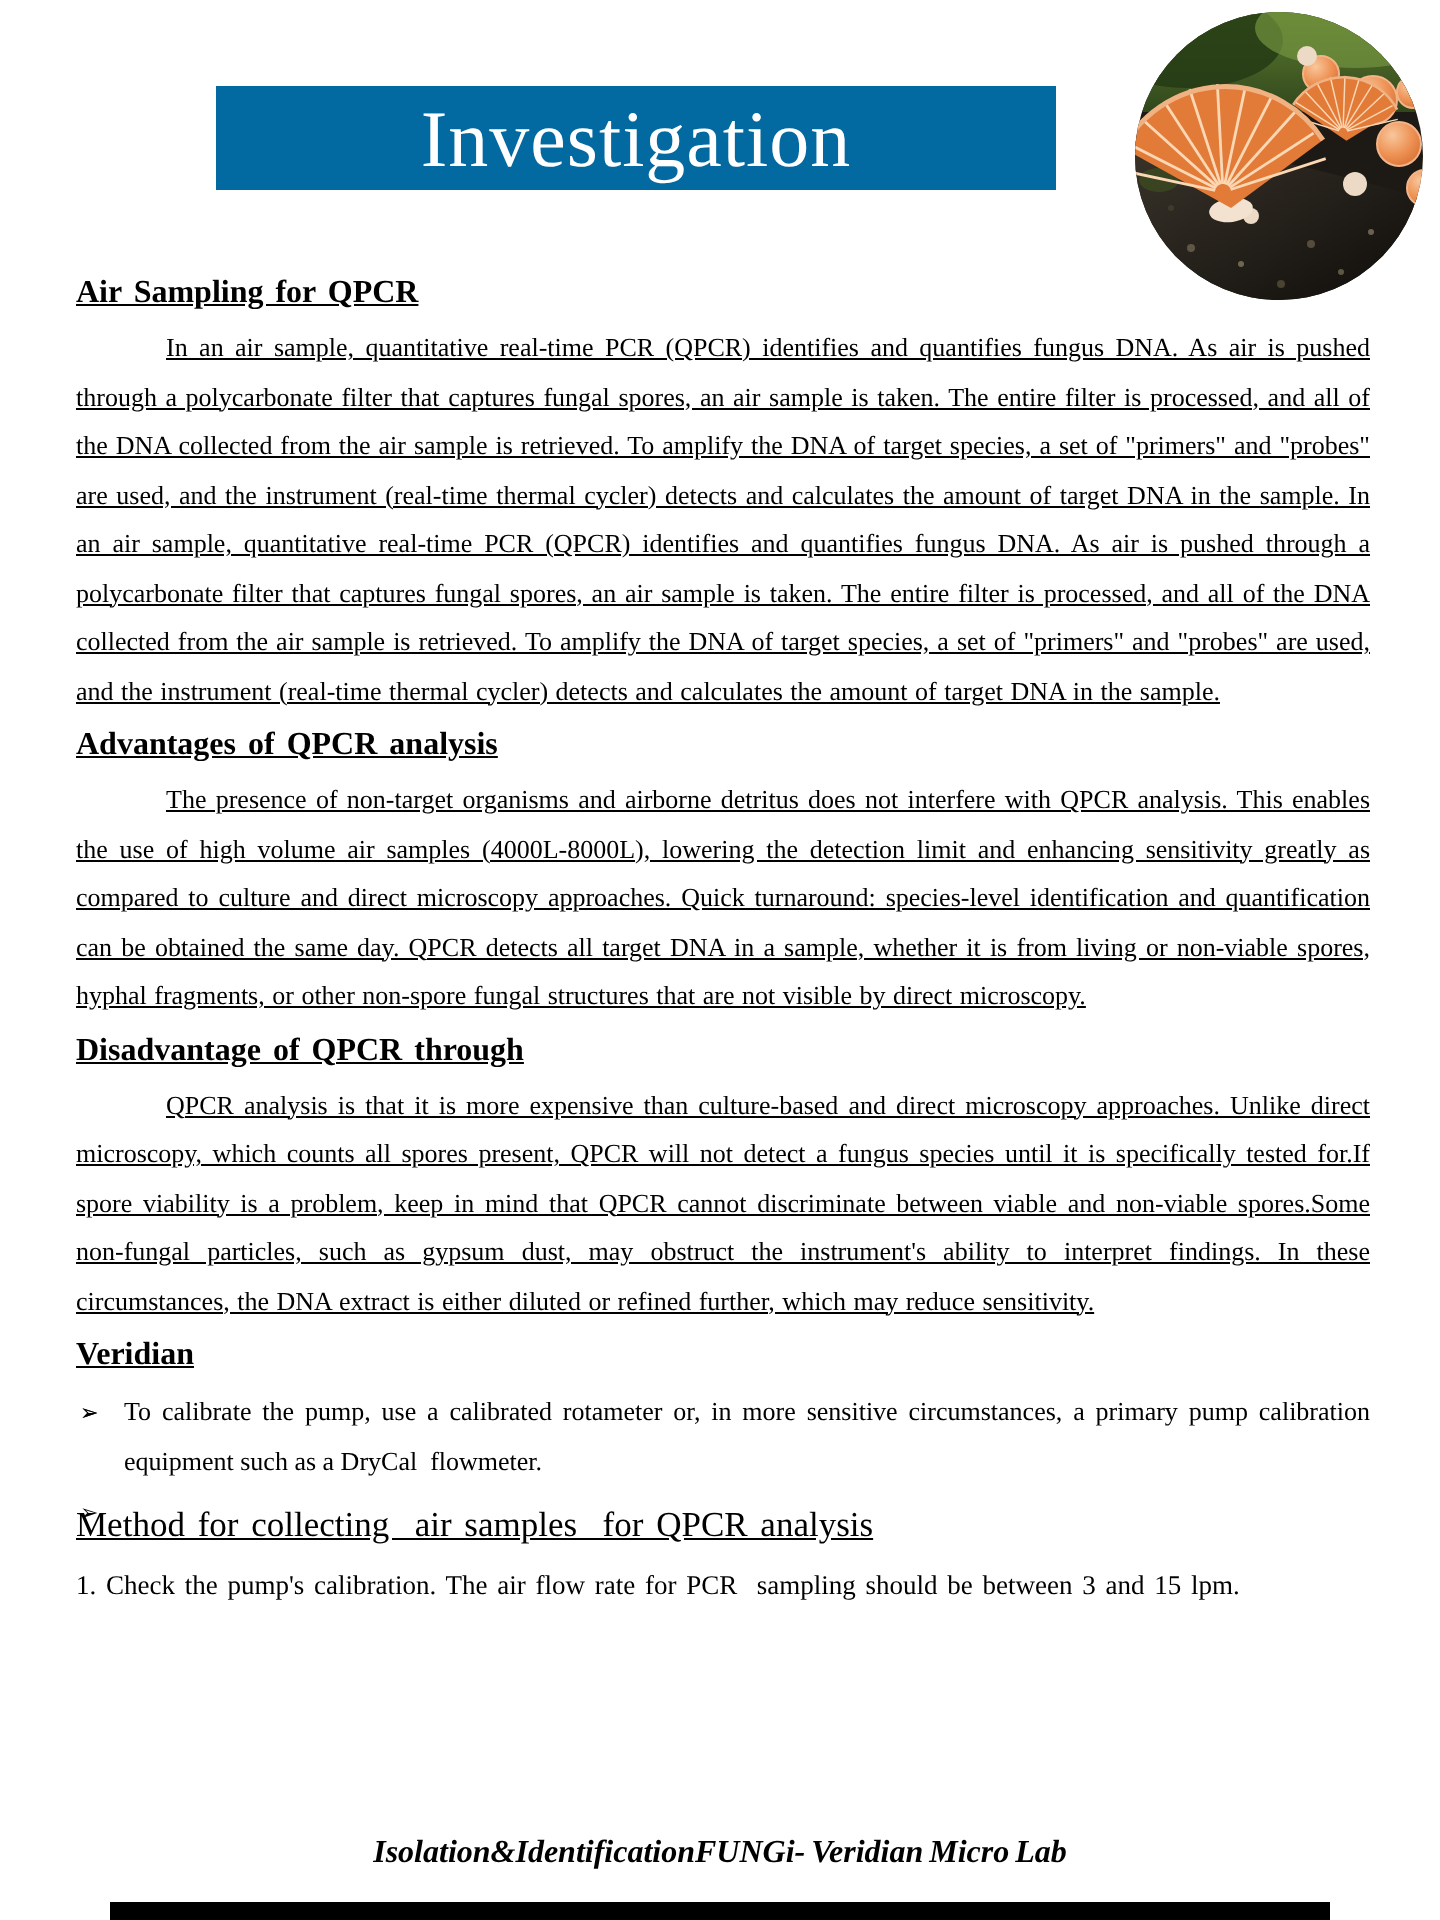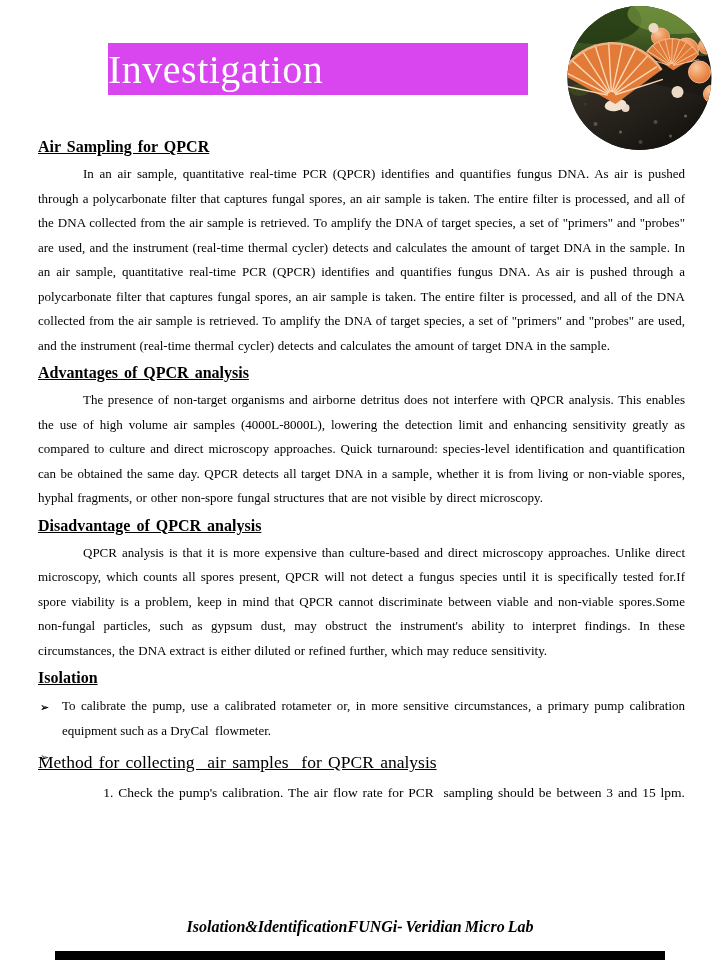--- a/index.html
+++ b/index.html
@@ -3,47 +3,47 @@
 <meta charset="utf-8">
 <style>
   html,body{margin:0;padding:0;}
   body{
     width:720px;height:960px;position:relative;overflow:hidden;
     background:#ffffff;color:#000;
     font-family:"Liberation Serif","DejaVu Serif",serif;
   }
   .banner{
     position:absolute;left:108px;top:43px;width:420px;height:52px;
-    background:#d946ef;color:#fff;display:flex;align-items:center;justify-content:flex-start;
+    background:#0369a1;color:#fff;display:flex;align-items:center;justify-content:center;
     font-size:40px;letter-spacing:.5px;
   }
   .hero{
     position:absolute;left:565px;top:4px;width:149px;height:148px;
   }
   .hero svg{display:block;width:100%;height:100%;}
   .content{
     position:absolute;left:38px;top:136px;width:647px;
   }
   h2.sec{
     font-size:16px;font-weight:bold;text-decoration:underline;
     margin:4px 0 0 0;line-height:21px;word-spacing:2px;
   }
   h2.sec:first-child{margin-top:0;}
   p.bp{
     font-size:13px;line-height:24.5px;text-align:justify;text-indent:45px;
-    margin:5px 0 4px 0;word-spacing:.5px;
+    margin:5px 0 4px 0;word-spacing:.5px;text-decoration:underline;
   }
   ul.mat{list-style:none;margin:6px 0 0 0;padding:0;font-size:13px;line-height:24.5px;}
   ul.mat li{position:relative;padding-left:24px;text-align:justify;margin:0 0 1px 0;}
   ul.mat .bullet{position:absolute;left:2px;top:1px;font-size:11px;}
   h3.method{
     font-size:17.5px;font-weight:normal;text-decoration:underline;
     margin:7px 0 0 0;line-height:24px;word-spacing:2px;
   }
-  p.step{font-size:13.5px;margin:9px 0 0 0;word-spacing:1.5px;line-height:20px;text-align:right;}
+  p.step{font-size:13.5px;margin:9px 0 0 0;word-spacing:1.5px;line-height:20px;}
   .footer{
     position:absolute;left:0;top:918px;width:720px;text-align:center;
     font-size:16px;font-weight:bold;font-style:italic;word-spacing:-1px;
   }
   .bottom-bar{position:absolute;left:55px;top:951px;width:610px;height:9px;background:#000;}
 </style>
 </head>
 <body>
 
 <div class="banner">
@@ -117,24 +117,24 @@
   </svg>
 </div>
 
 <main class="content">
   <h2 class="sec">Air Sampling for QPCR</h2>
   <p class="bp">In an air sample, quantitative real-time PCR (QPCR) identifies and quantifies fungus DNA. As air is pushed through a polycarbonate filter that captures fungal spores, an air sample is taken. The entire filter is processed, and all of the DNA collected from the air sample is retrieved. To amplify the DNA of target species, a set of "primers" and "probes" are used, and the instrument (real-time thermal cycler) detects and calculates the amount of target DNA in the sample. In an air sample, quantitative real-time PCR (QPCR) identifies and quantifies fungus DNA. As air is pushed through a polycarbonate filter that captures fungal spores, an air sample is taken. The entire filter is processed, and all of the DNA collected from the air sample is retrieved. To amplify the DNA of target species, a set of "primers" and "probes" are used, and the instrument (real-time thermal cycler) detects and calculates the amount of target DNA in the sample.</p>
 
   <h2 class="sec">Advantages of QPCR analysis</h2>
   <p class="bp">The presence of non-target organisms and airborne detritus does not interfere with QPCR analysis. This enables the use of high volume air samples (4000L-8000L), lowering the detection limit and enhancing sensitivity greatly as compared to culture and direct microscopy approaches. Quick turnaround: species-level identification and quantification can be obtained the same day. QPCR detects all target DNA in a sample, whether it is from living or non-viable spores, hyphal fragments, or other non-spore fungal structures that are not visible by direct microscopy.</p>
 
-  <h2 class="sec">Disadvantage of QPCR analysis</h2>
+  <h2 class="sec">Disadvantage of QPCR through</h2>
   <p class="bp">QPCR analysis is that it is more expensive than culture-based and direct microscopy approaches. Unlike direct microscopy, which counts all spores present, QPCR will not detect a fungus species until it is specifically tested for.If spore viability is a problem, keep in mind that QPCR cannot discriminate between viable and non-viable spores.Some non-fungal particles, such as gypsum dust, may obstruct the instrument's ability to interpret findings. In these circumstances, the DNA extract is either diluted or refined further, which may reduce sensitivity.</p>
 
-  <h2 class="sec">Isolation</h2>
+  <h2 class="sec">Veridian</h2>
   <ul class="mat">
     <li>
       <span class="bullet">➢</span>
     </li>
     <li>
       <span class="bullet">➢</span>
       <span>To calibrate the pump, use a calibrated rotameter or, in more sensitive circumstances, a primary pump calibration equipment such as a DryCal &nbsp;flowmeter.</span>
     </li>
     <li>
       <span class="bullet">➢</span>

